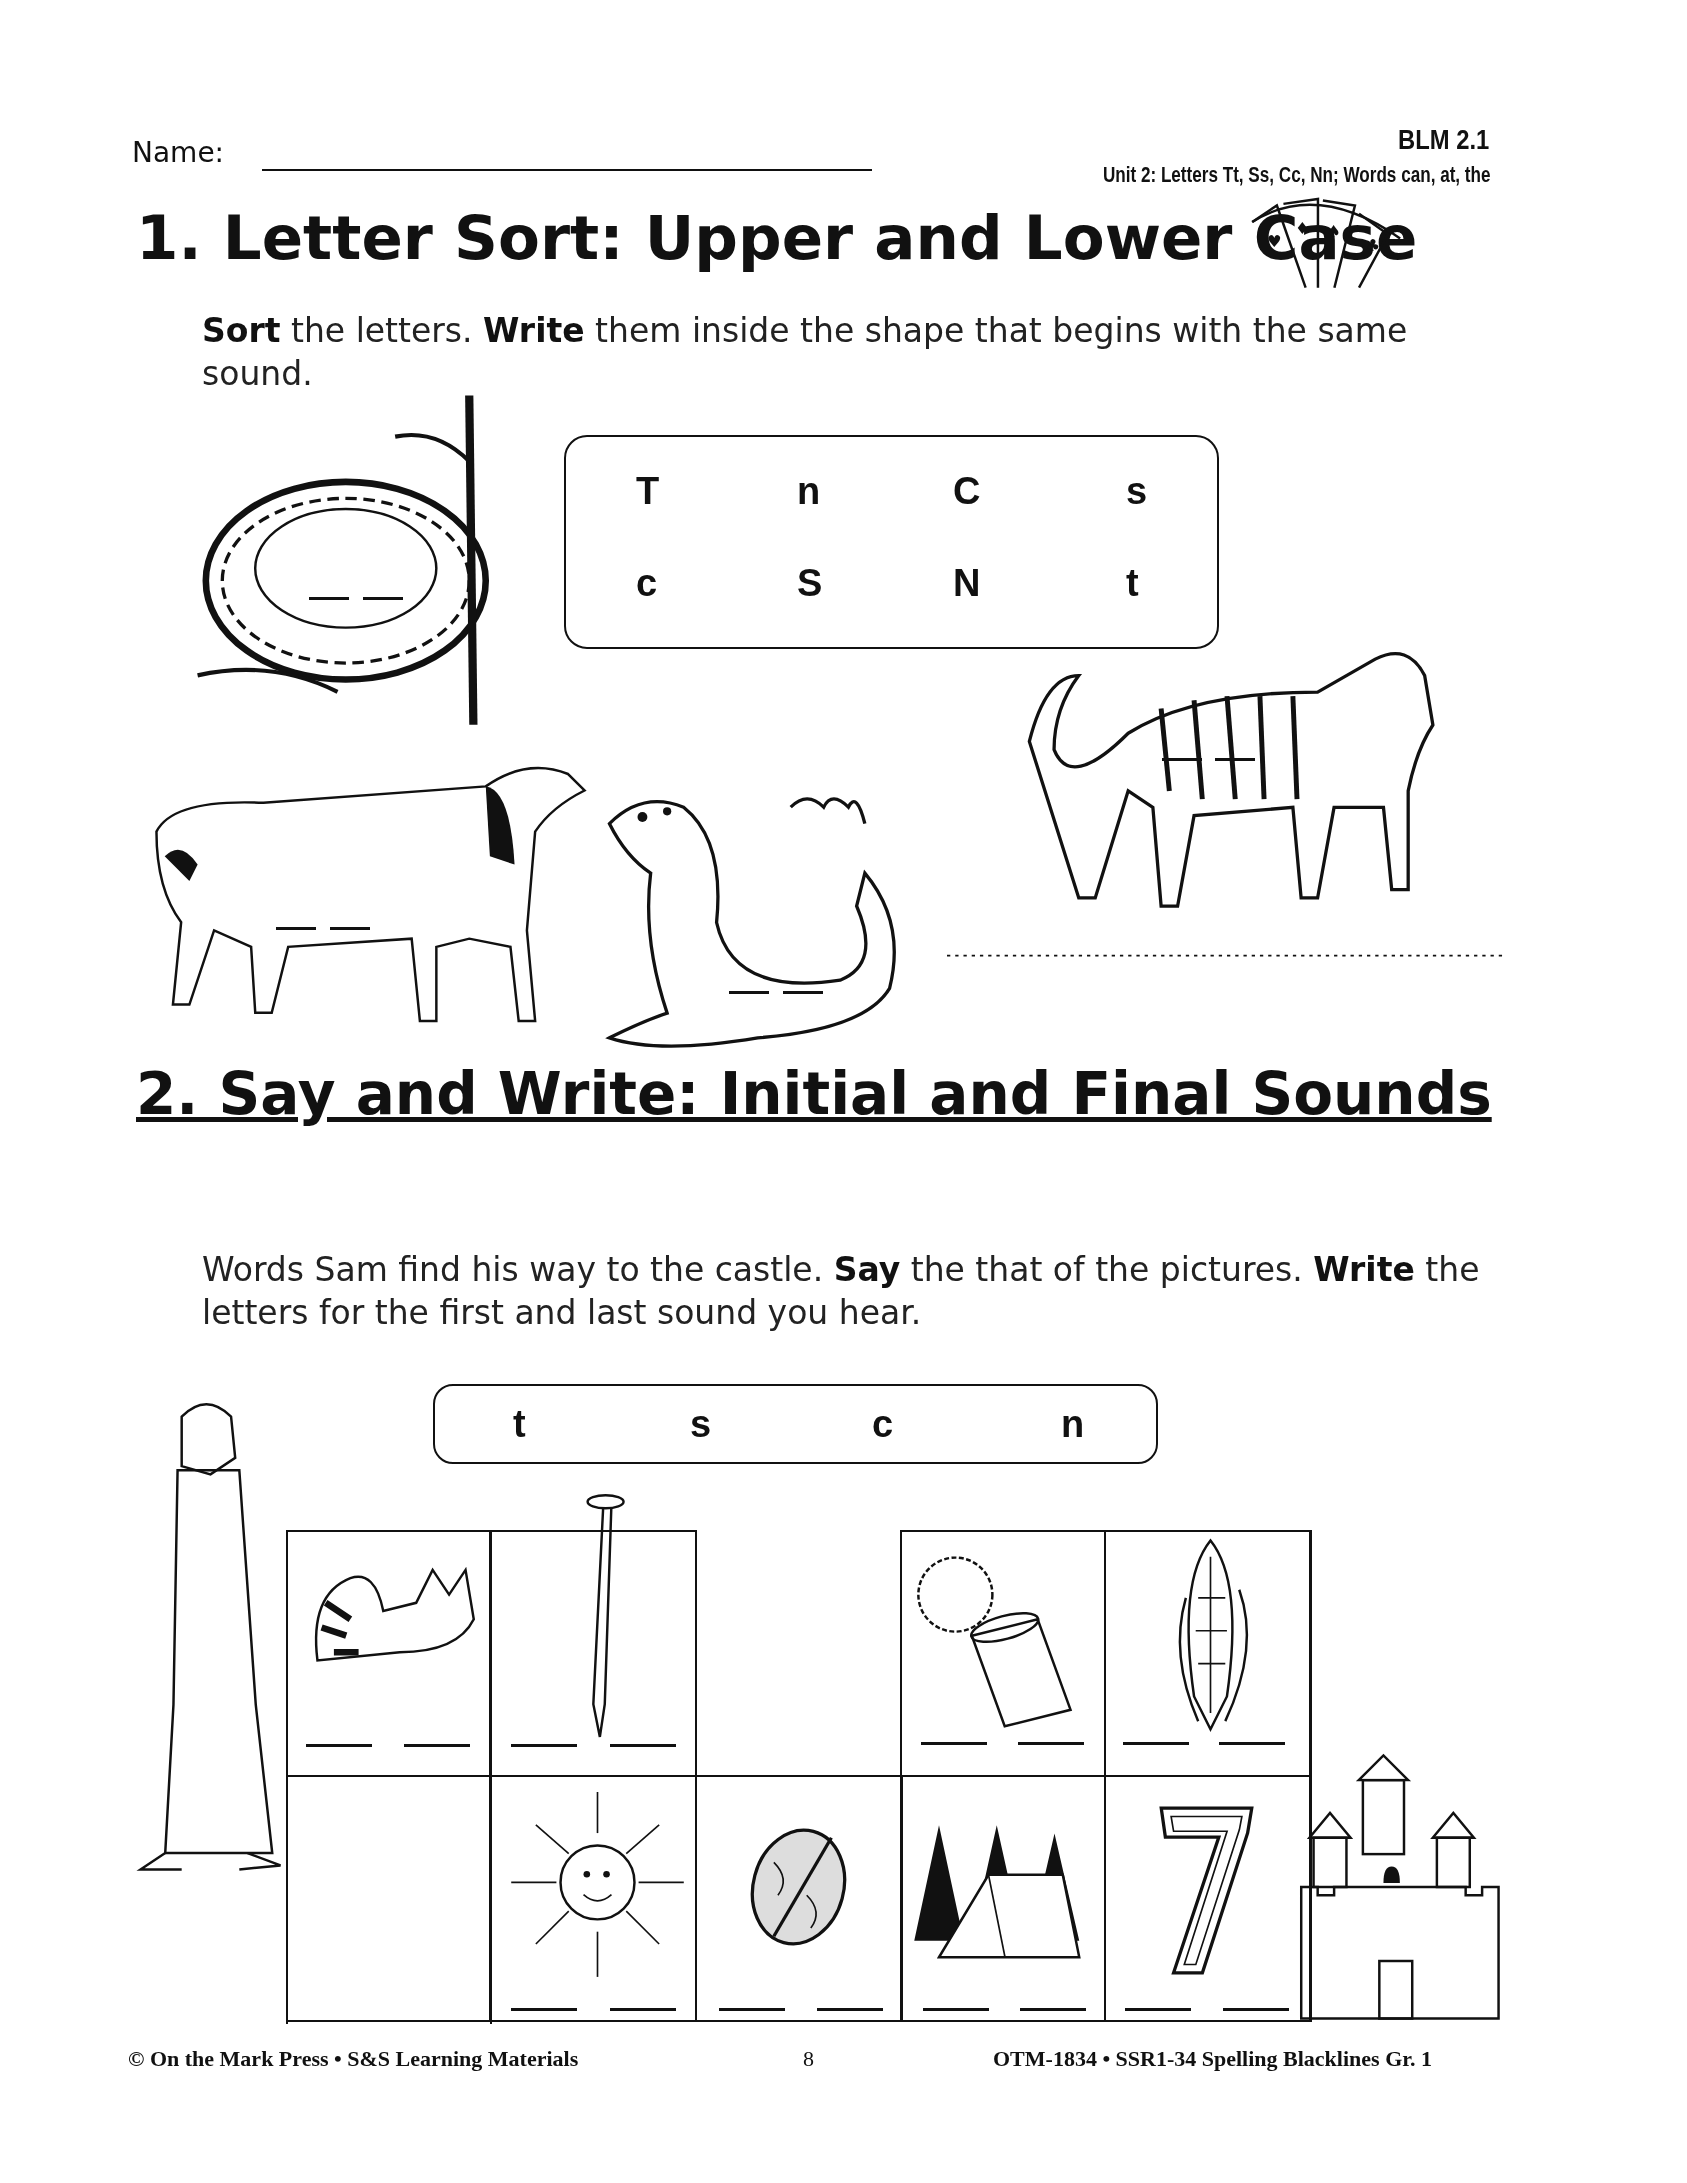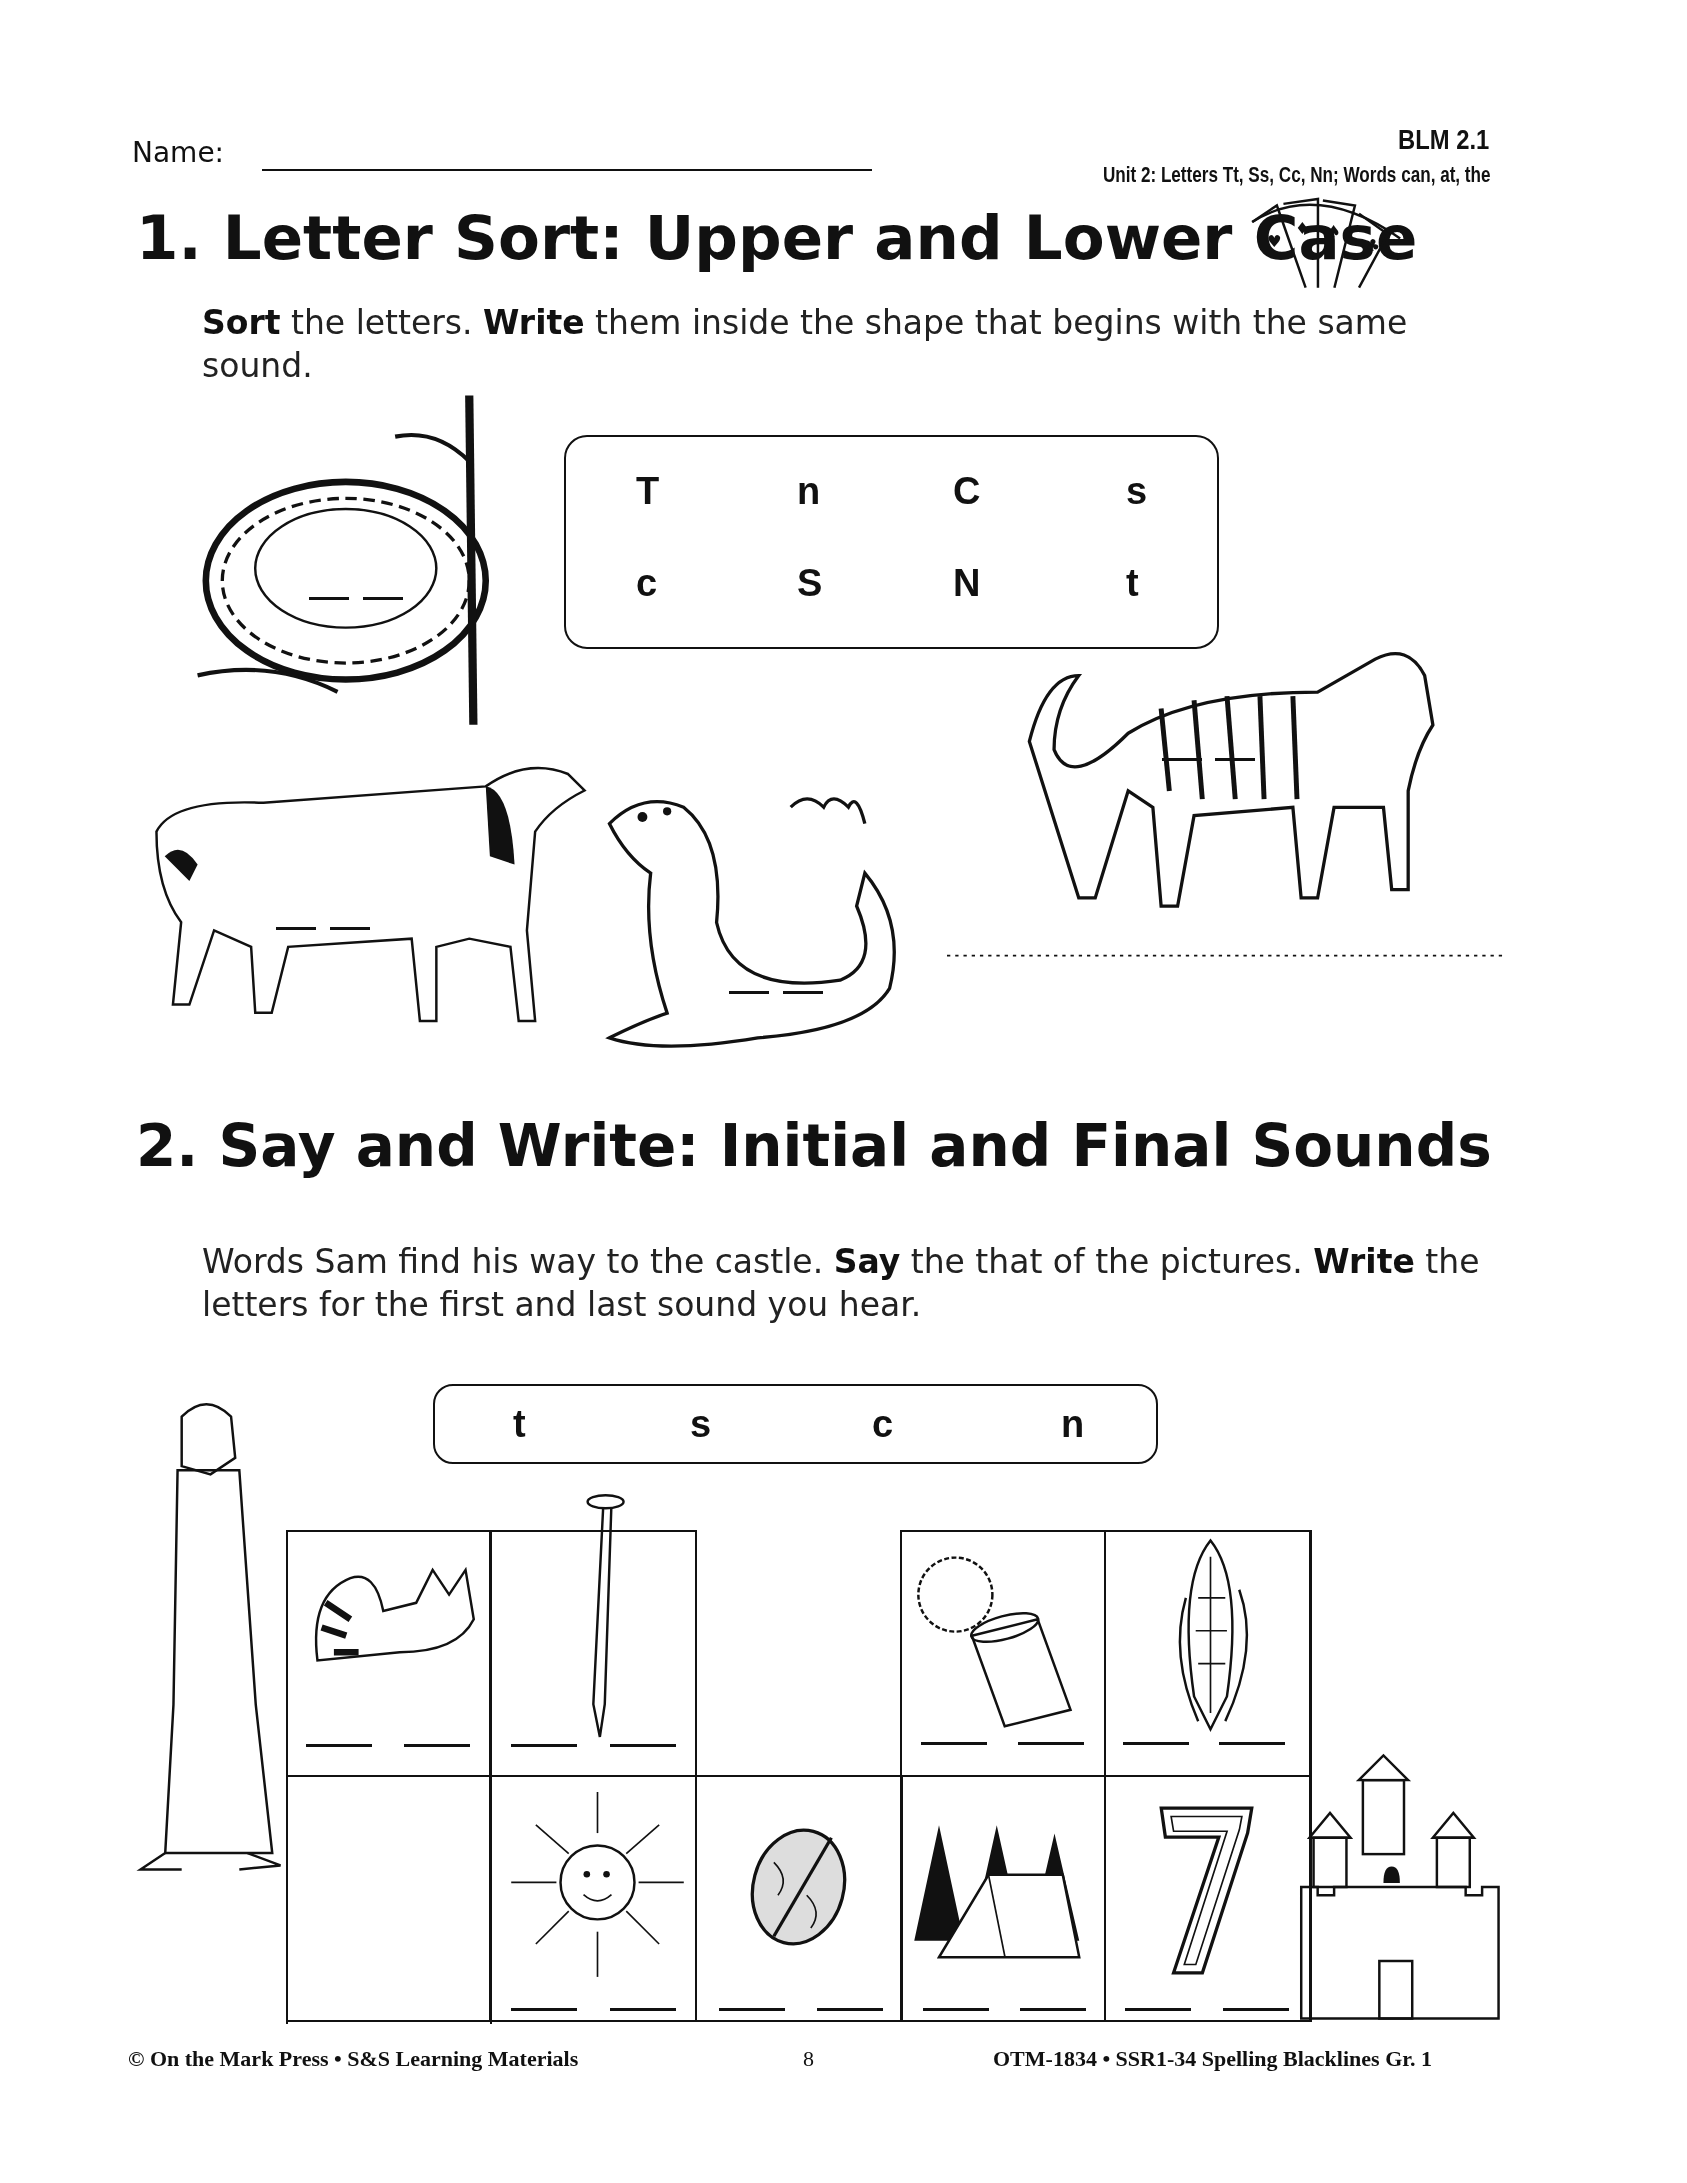--- a/index.html
+++ b/index.html
@@ -3,22 +3,22 @@
 <meta charset="utf-8">
 <style>
   html, body { margin: 0; padding: 0; background: #ffffff; }
   body { width: 1687px; height: 2183px; position: relative; overflow: hidden; font-family: "DejaVu Sans", sans-serif; color: #111; }
   .abs { position: absolute; }
   .name-label { left: 132px; top: 136px; font-size: 28px; }
   .name-line { left: 262px; top: 169px; width: 610px; border-bottom: 2.5px solid #111; }
   .blm { right: 198px; top: 124px; font-size: 28px; font-weight: bold; font-family: "Liberation Sans", sans-serif; transform: scaleX(0.85); transform-origin: right; }
   .unit { right: 196px; top: 163px; font-size: 21.4px; font-weight: bold; font-family: "Liberation Sans", sans-serif; transform: scaleX(0.8); transform-origin: right; }
   .h1 { left: 136px; top: 202px; font-size: 61px; font-weight: bold; font-family: "DejaVu Sans", sans-serif; }
-  .h2 { left: 136px; top: 1112px; font-size: 58px; font-weight: bold; font-family: "DejaVu Sans", sans-serif; }
-  .instr { font-size: 33px; line-height: 43px; color: #222; }
+  .h2 { left: 136px; top: 1060px; font-size: 58px; font-weight: bold; font-family: "DejaVu Sans", sans-serif; text-decoration: underline; }
+  .instr { font-size: 33px; line-height: 43px; color: #222; margin-top: 8px; }
   .instr b { color: #111; }
   .i1 { left: 202px; top: 301px; width: 1285px; }
   .i2 { left: 202px; top: 1240px; width: 1318px; }
   .letter-box { left: 564px; top: 435px; width: 651px; height: 210px; border: 2.5px solid #111; border-radius: 23px; }
   .letter-box span { position: absolute; font-size: 38px; font-weight: bold; font-family: "Liberation Sans", sans-serif; }
   .path-box { left: 433px; top: 1384px; width: 721px; height: 76px; border: 2.5px solid #111; border-radius: 20px; }
   .path-box span { position: absolute; top: 16.5px; font-size: 38px; font-weight: bold; font-family: "Liberation Sans", sans-serif; }
   .dash { position: absolute; height: 3.3px; background: #111; }
   .cell { position: absolute; border: 2.5px solid #111; box-sizing: border-box; }
   .pic { position: absolute; }

